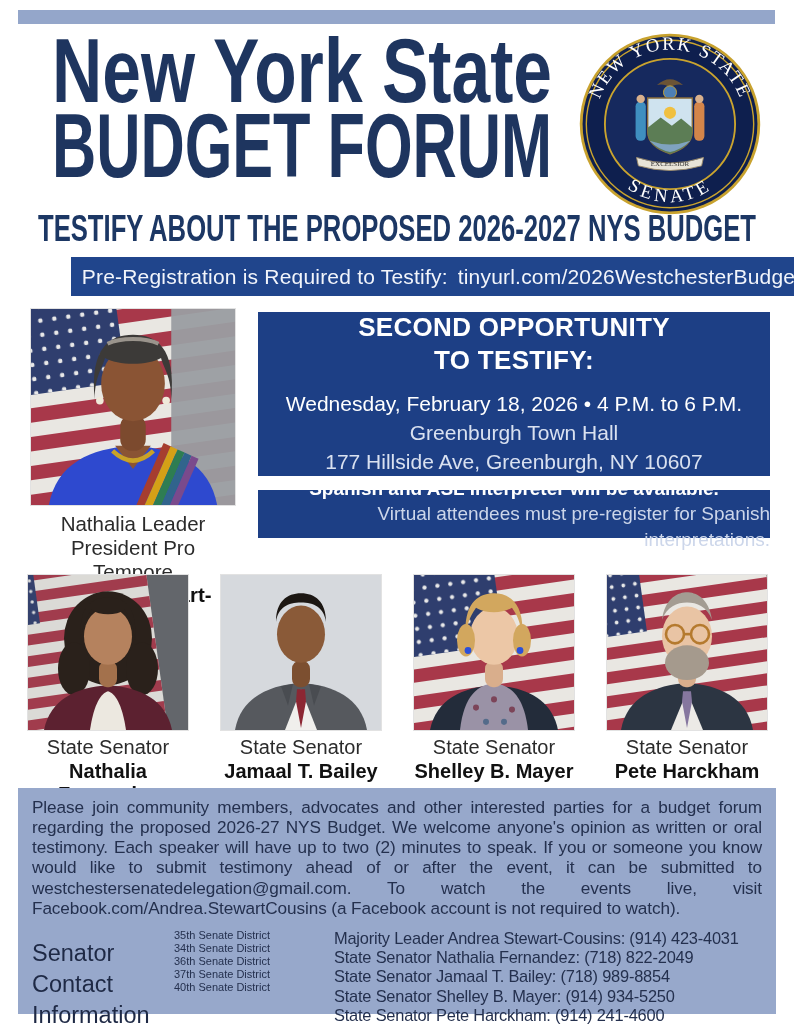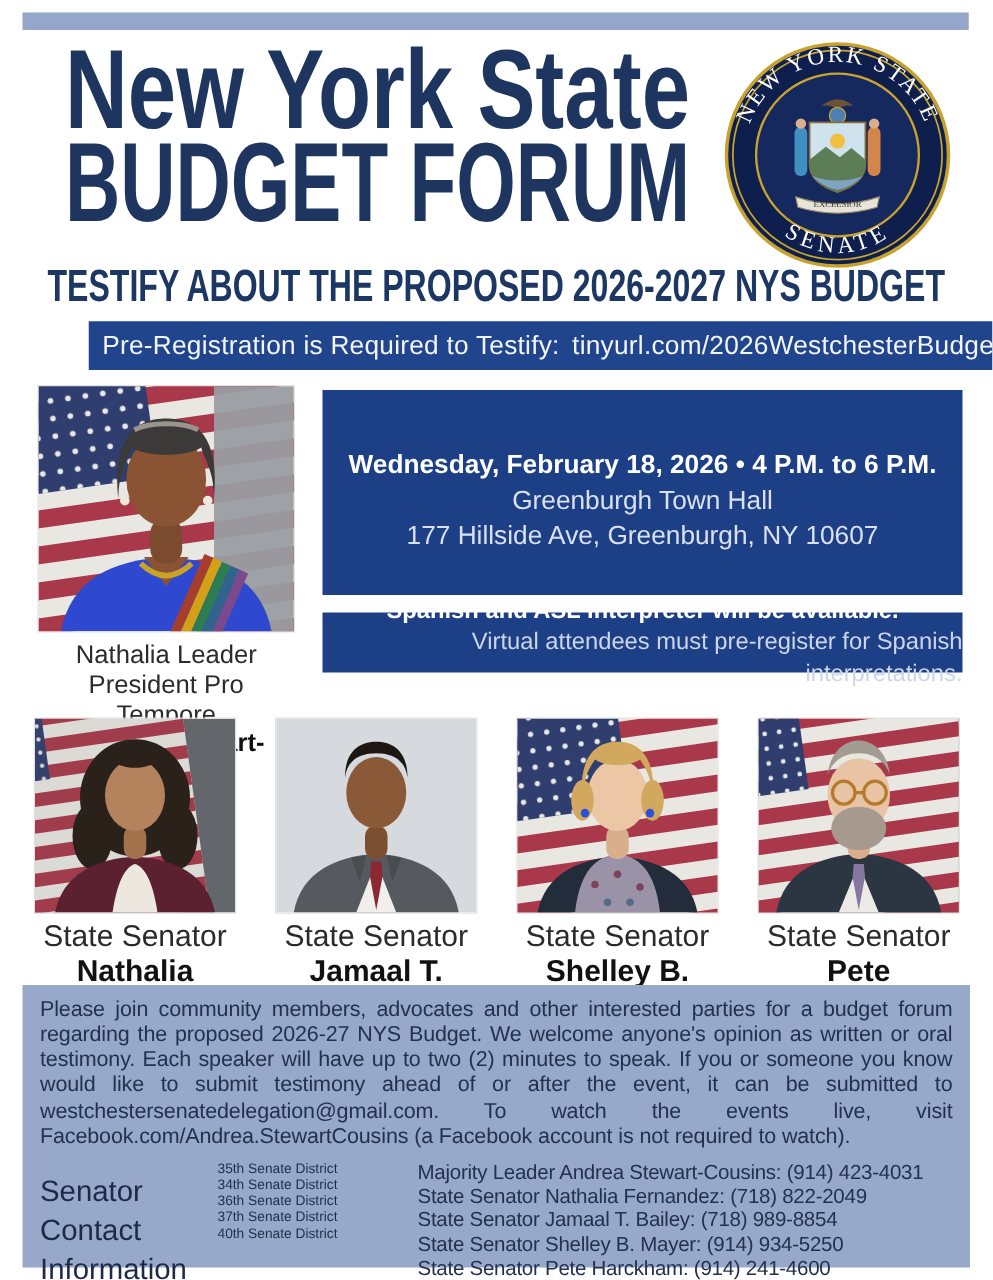--- a/index.html
+++ b/index.html
@@ -25,32 +25,32 @@
   .photo{display:block;border:1px solid #e2e2e2;box-sizing:border-box;}
   .asc-col .photo{width:206px;height:198px;}
   .caption{margin-top:6px;font-size:20.5px;line-height:1.16;color:#2b2b2b;}
   .caption .name{font-weight:bold;color:#111;}
 
   .event-box{position:absolute;left:258px;top:312px;width:512px;height:164px;background:#1d3f85;
              color:#ffffff;display:flex;flex-direction:column;align-items:center;
              justify-content:center;text-align:center;}
   .event-box .heading{font-size:26px;font-weight:bold;line-height:1.25;letter-spacing:.3px;}
   .event-box .details{margin-top:14px;font-size:21px;line-height:1.38;color:#d9e1f0;}
-  .event-box .details .dt{font-weight:bold;color:#ffffff;}
+  .event-box .details .dt{font-weight:normal;color:#ffffff;}
 
   .interp-box{position:absolute;left:258px;top:490px;width:512px;height:48px;background:#1d3f85;
               display:flex;flex-direction:column;align-items:center;justify-content:center;
               text-align:right;font-size:19px;line-height:1.35;color:#ccd6ea;}
   .interp-box .b{font-weight:bold;color:#ffffff;}
 
   .senators{position:absolute;left:27px;top:574px;width:741px;display:flex;
             justify-content:space-between;}
   .senator-col{width:162px;text-align:center;}
   .senator-col .photo{width:162px;height:157px;}
-  .senator-col .caption{margin-top:5px;font-size:24px;line-height:1.18;}
+  .senator-col .caption{margin-top:5px;font-size:20px;line-height:1.18;}
 
   .bottom-block{position:absolute;left:18px;top:788px;width:758px;height:226px;background:#97a8cb;
                 box-sizing:border-box;padding:9px 14px 6px;color:#24304e;}
   .description{font-size:17.2px;line-height:1.17;text-align:justify;letter-spacing:-.1px;}
   .contact{display:flex;margin-top:9px;align-items:flex-start;}
   .contact-label{width:142px;font-size:23.5px;line-height:1.32;color:#1e2945;padding-top:11px;}
   .districts{width:160px;font-size:11px;line-height:1.18;padding-top:2px;white-space:nowrap;}
   .contacts{flex:1;font-size:16.4px;line-height:1.18;padding-top:2px;white-space:nowrap;
             letter-spacing:-.2px;}
   .hidden-defs{position:absolute;width:0;height:0;overflow:hidden;}
@@ -151,20 +151,24 @@
       <path d="M64,110 Q80,125 96,110" stroke="#c9a227" stroke-width="3.5" fill="none"></path>
     </svg>
     <div class="caption">
       <div>Nathalia Leader</div>
       <div>President Pro Tempore</div>
       <div class="name">Andrea Stewart-Cousins</div>
     </div>
   </div>
 
   <div class="event-box">
+    <div class="heading">
+      <div>SECOND OPPORTUNITY</div>
+      <div>TO TESTIFY:</div>
+    </div>
     <div class="details">
       <div class="dt">Wednesday, February 18, 2026 • 4 P.M. to 6 P.M.</div>
       <div>Greenburgh Town Hall</div>
       <div>177 Hillside Ave, Greenburgh, NY 10607</div>
     </div>
   </div>
 
   <div class="interp-box">
     <div class="b">Spanish and ASL Interpreter will be available.</div>
     <div>Virtual attendees must pre-register for Spanish interpretations.</div>

